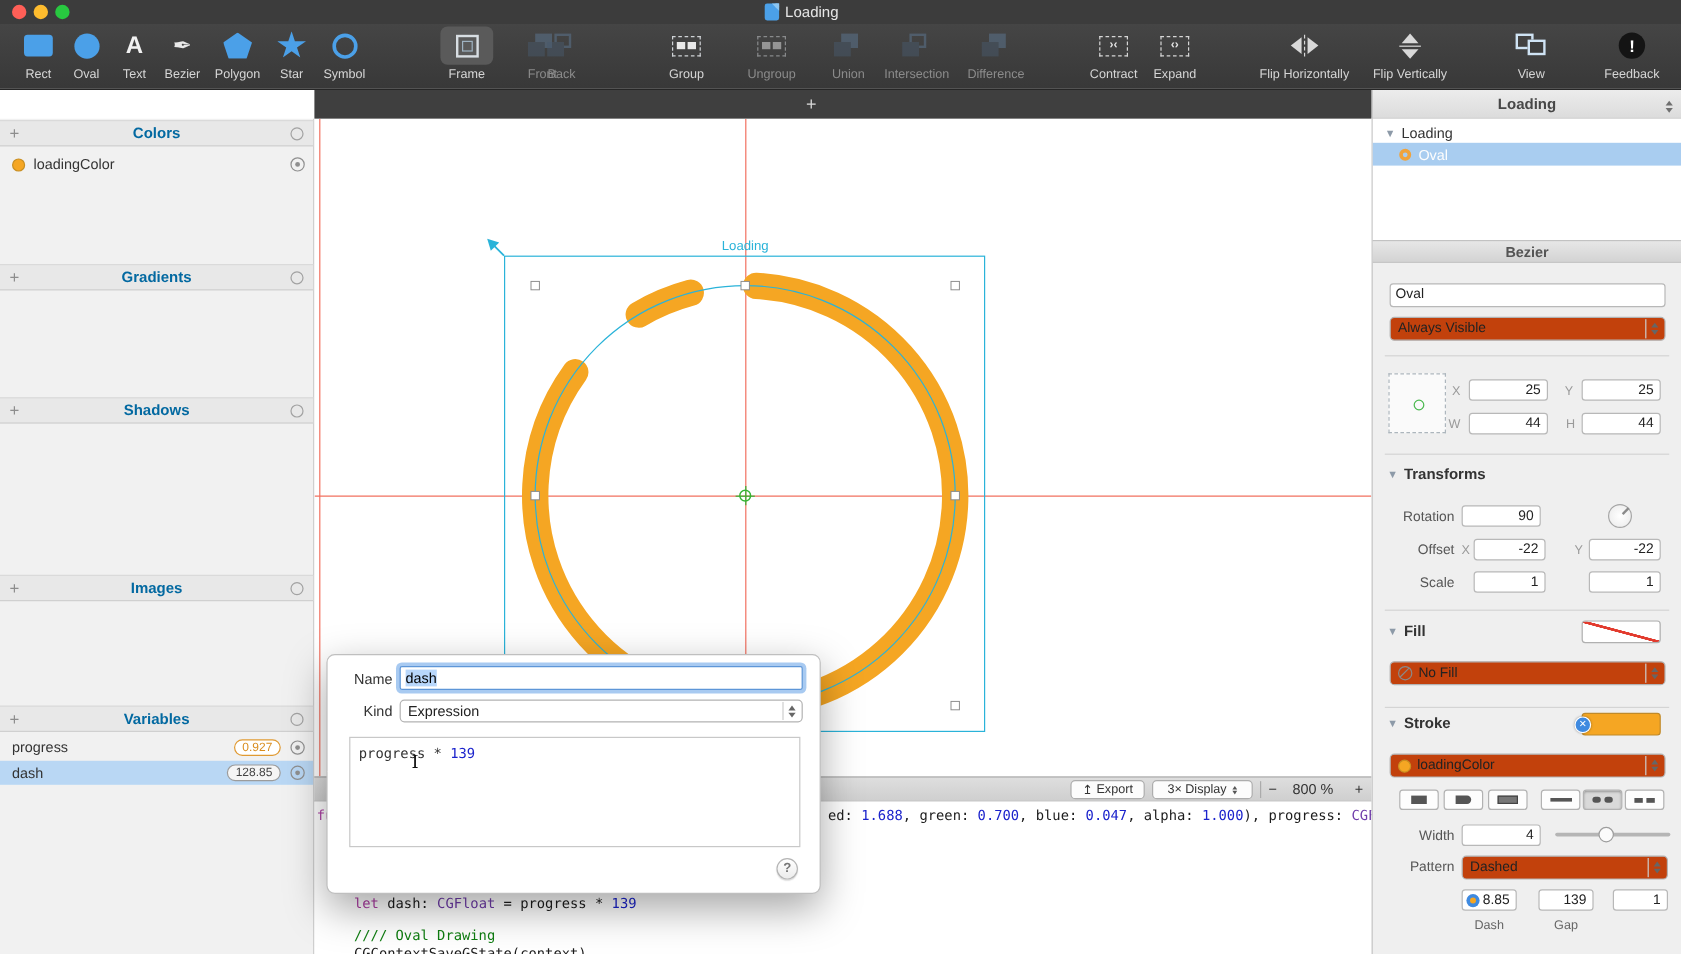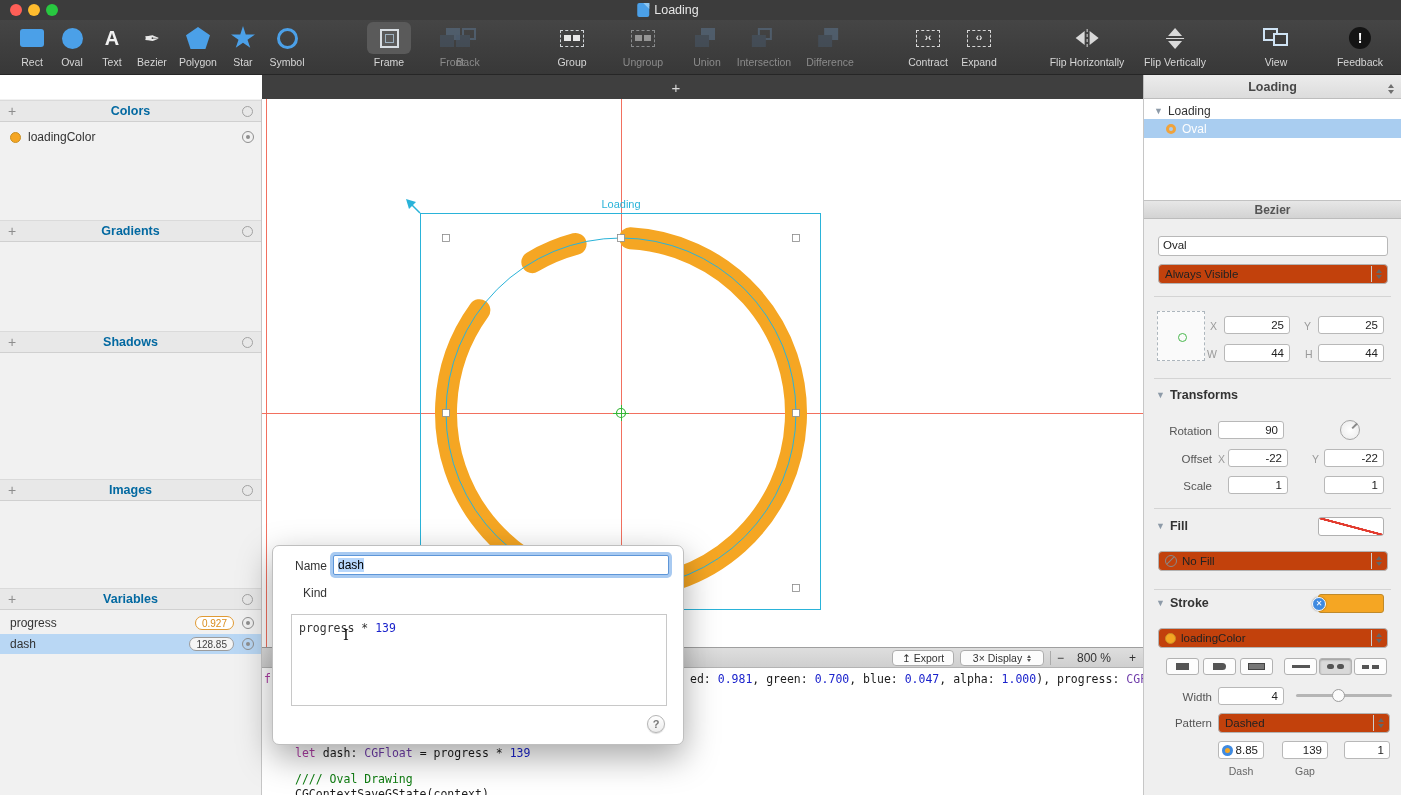--- a/index.html
+++ b/index.html
@@ -510,21 +510,21 @@
         </span>
     </div>
     <div class="bsep" style="left:788px"></div>
     <div class="ztext" style="left:795px">−</div>
     <div class="ztext" style="left:815px">800 %</div>
     <div class="ztext" style="left:867px">+</div>
   </div>
 
   <div id="codearea">
     <div class="cline kw" style="left:2px; top:4px">fu</div>
-    <div class="cline" style="left:428px; top:4px"><span>ed: </span><span class="num">0.981</span><span>, green: </span><span class="num">0.700</span><span>, blue: </span><span class="num">0.047</span><span>, alpha: </span><span class="num">1.000</span><span>), progress: </span><span class="typ">CGFloat</span></div>
+    <div class="cline" style="left:428px; top:4px"><span>ed: </span><span class="num">1.688</span><span>, green: </span><span class="num">0.700</span><span>, blue: </span><span class="num">0.047</span><span>, alpha: </span><span class="num">1.000</span><span>), progress: </span><span class="typ">CGFloat</span></div>
     <div class="cline" style="left:33px; top:78px"><span class="kw">let</span><span> dash: </span><span class="typ">CGFloat</span><span> = progress * </span><span class="num">139</span></div>
     <div class="cline cmt" style="left:33px; top:104px">//// Oval Drawing</div>
     <div class="cline" style="left:33px; top:119px">CGContextSaveGState(context)</div>
   </div>
 
   <div id="inspector">
     <div class="treebg"></div>
     <div class="trow1">
       <span class="disc">▼</span>
       <span>Loading</span>
@@ -655,20 +655,27 @@
     <span class="flabel" style="left:200px; top:700px; width:46px">Phase</span>
   </div>
 
   <div id="popover">
     <div class="pop-arrow"></div>
     <span class="plabel" style="left:8px; top:13px">Name</span>
     <div class="pinput" style="top:9px">
       <span class="selhl">dash</span>
     </div>
     <span class="plabel" style="left:8px; top:40px">Kind</span>
+    <div class="pdd" style="top:37px">
+      <span>Expression</span>
+      <span class="step">
+          <i class="up"></i>
+          <i class="dn"></i>
+        </span>
+    </div>
     <div class="pexpr">
       <span>progress</span><span> * </span><span class="num">139</span>
     </div>
     <span class="ibeam">I</span>
     <div class="phelp">
       <span>?</span>
     </div>
   </div>
 
 </div>

